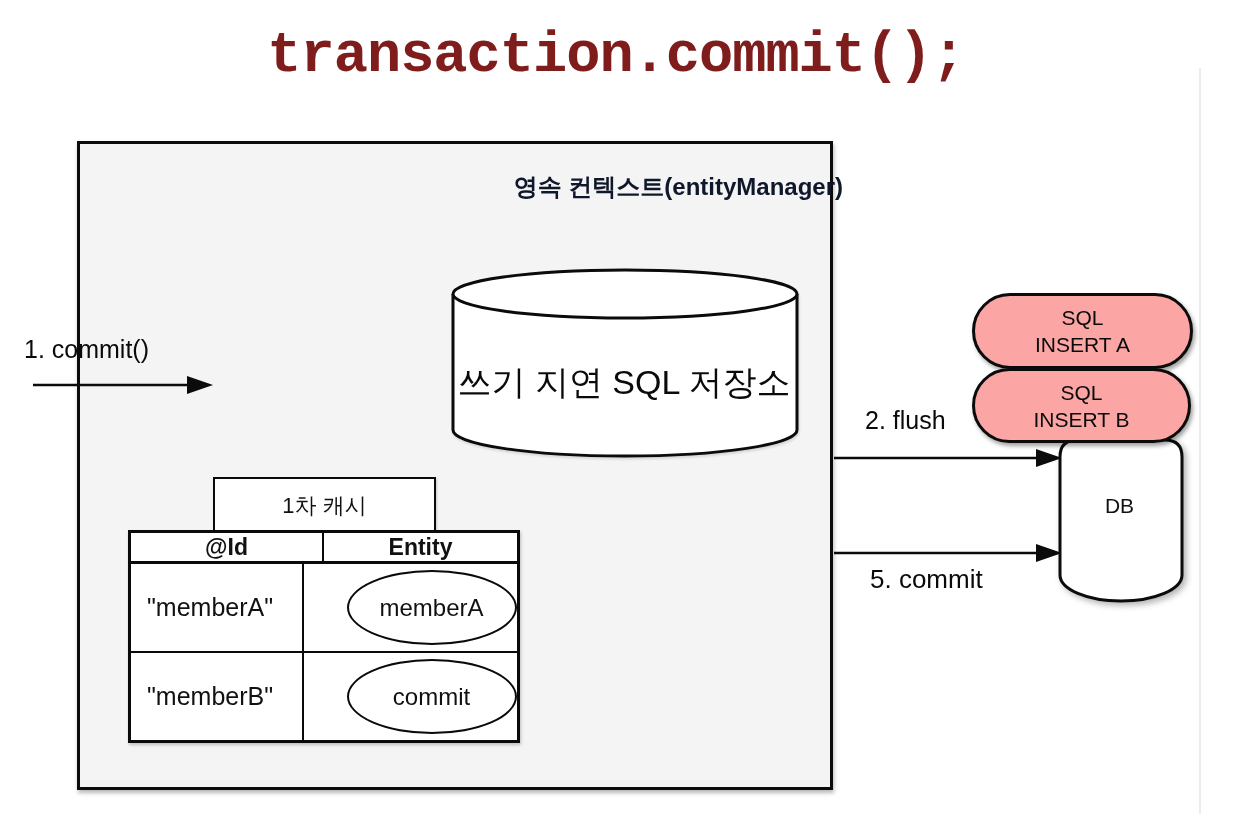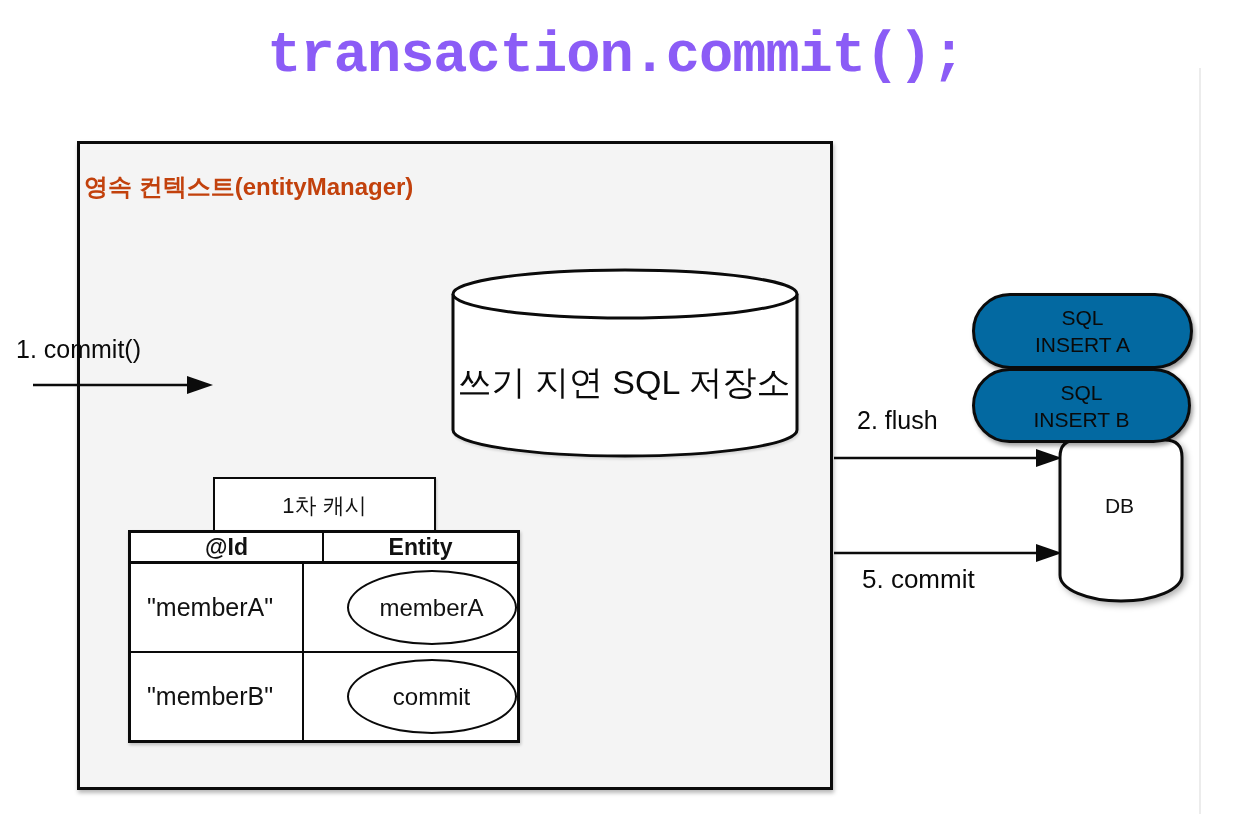--- a/index.html
+++ b/index.html
@@ -6,32 +6,32 @@
   html,body { background:#ffffff; }
   body {
     width:1243px; height:814px; position:relative; overflow:hidden;
     font-family:"Liberation Sans","DejaVu Sans",sans-serif; color:#111;
   }
   .abs { position:absolute; }
 
   .page-title {
     left:0; top:24px; width:1232px; text-align:center;
     font-family:"Liberation Mono","DejaVu Sans Mono",monospace;
-    font-weight:bold; font-size:57px; letter-spacing:-1px; color:#8b5cf6;
+    font-weight:bold; font-size:57px; letter-spacing:-1px; color:#7f1d1d;
   }
 
   .big-box {
     left:77px; top:141px; width:756px; height:649px;
     background:#f4f4f4; border:3px solid #0b0b0b;
     box-shadow:1px 3px 4px rgba(0,0,0,0.28);
     z-index:1;
   }
   .context-title {
-    position:absolute; top:27px; left:4px; width:100%;
-    text-align:left; font-size:24px; font-weight:bold; color:#c2410c;
+    position:absolute; top:27px; left:13px; width:100%;
+    text-align:right; font-size:24px; font-weight:bold; color:#0f172a;
   }
 
   .cyl-svg { left:449px; top:266px; z-index:2;
     filter:drop-shadow(1px 2px 1px rgba(0,0,0,0.12)); }
   .cyl-label {
     left:449px; top:360px; width:350px; text-align:center;
     font-size:34px; color:#0a0a0a; z-index:3;
   }
 
   .cache-tab {
@@ -56,27 +56,27 @@
     padding-left:16px; font-size:25px; }
   .cell-entity { display:flex; align-items:center; justify-content:center;margin-left:42px; }
   .entity-ellipse {
     width:170px; height:75px; border:2.5px solid #0a0a0a; border-radius:50%;
     background:#fff; display:flex; align-items:center; justify-content:center;
     font-size:24px;
   }
 
   .arrow-layer { left:0; top:0; z-index:4; pointer-events:none; }
 
-  .lbl { color:#0a0a0a; z-index:5; white-space:nowrap; }
+  .lbl { color:#0a0a0a; z-index:5; white-space:nowrap;margin-left:8px; }
   .lbl-commit1 { left:16px;  top:335px; font-size:25px; }
   .lbl-flush   { left:857px; top:406px; font-size:25px; }
   .lbl-commit3 { left:862px; top:564px; font-size:26px; }
 
   .pill {
-    width:221px; height:76px; background:#0369a1; border:3px solid #0b0b0b;
+    width:221px; height:76px; background:#fca5a5; border:3px solid #0b0b0b;
     border-radius:38px; display:flex; flex-direction:column;
     align-items:center; justify-content:center;
     font-size:21px; line-height:27px; color:#0a0a0a;
     box-shadow:2px 3px 4px rgba(0,0,0,0.38);
   }
   .pill-a { left:972px; top:293px; z-index:6; }
   .pill-b { left:972px; top:368px; width:219px; height:75px; z-index:7; }
 
   .db-svg { left:1057px; top:437px; z-index:5;
     filter:drop-shadow(3px 3px 3px rgba(0,0,0,0.3)); }

